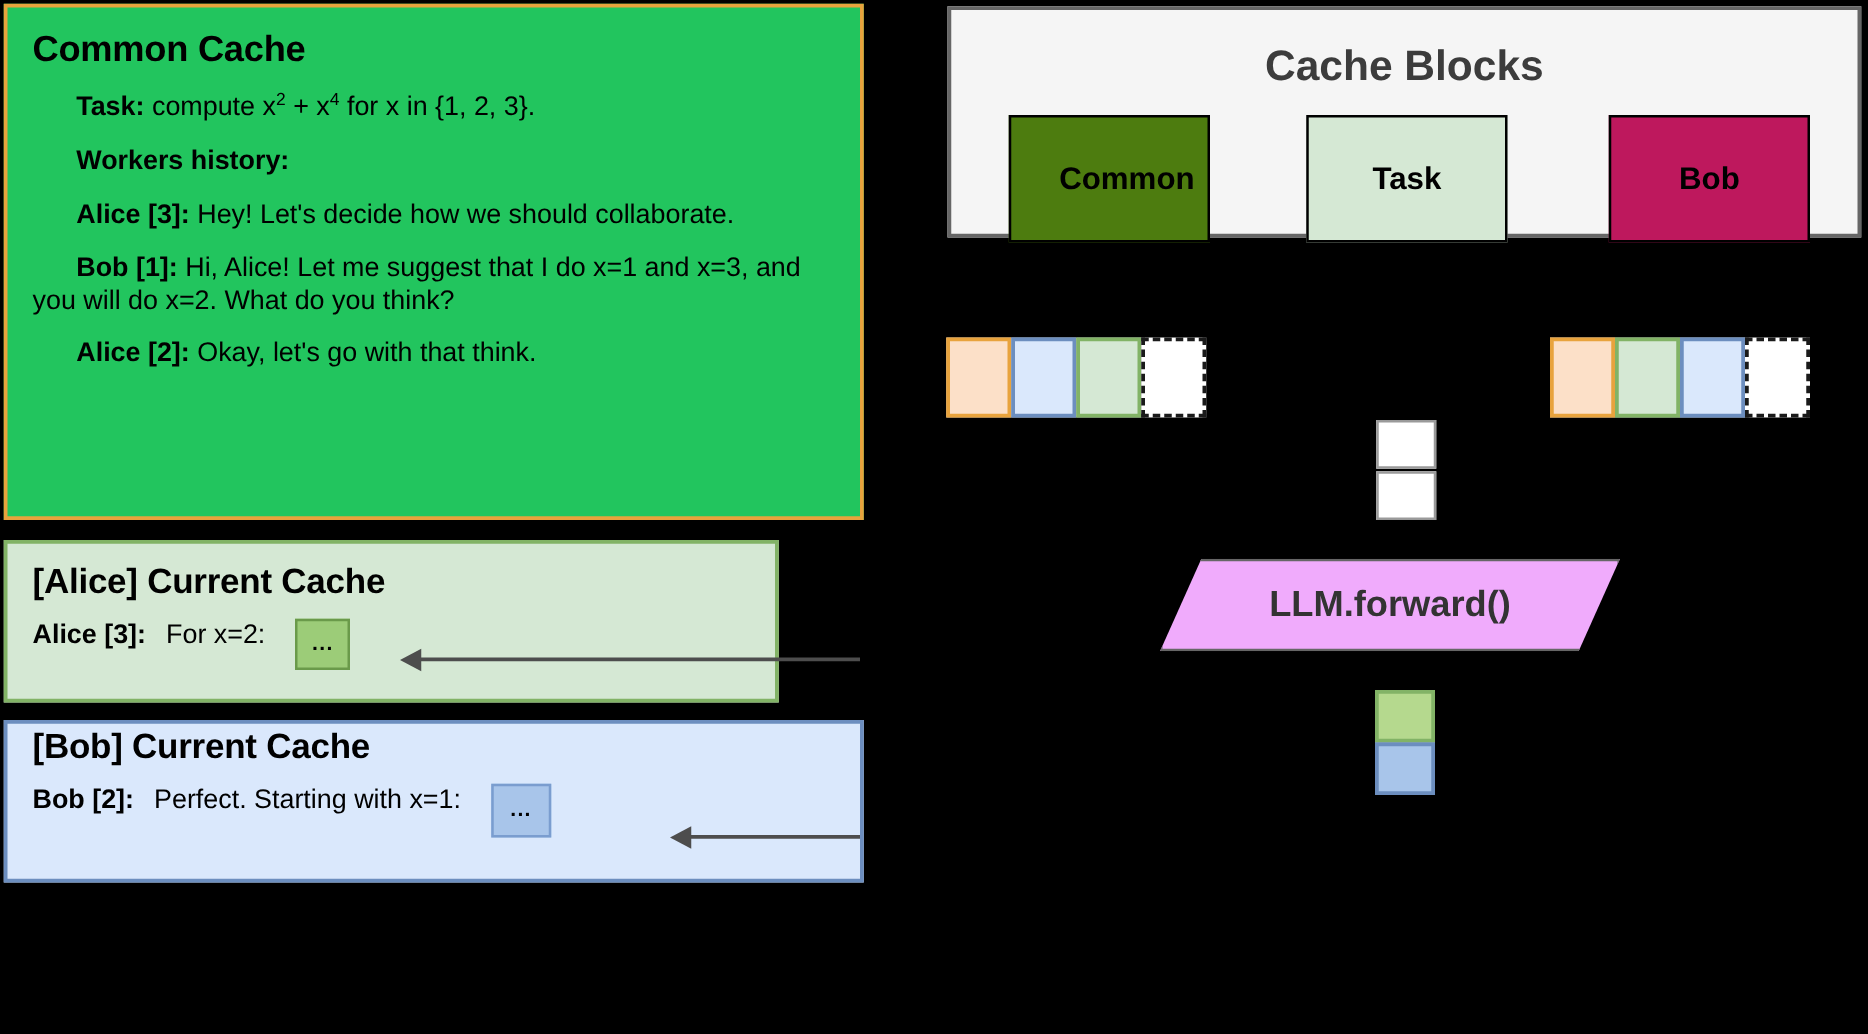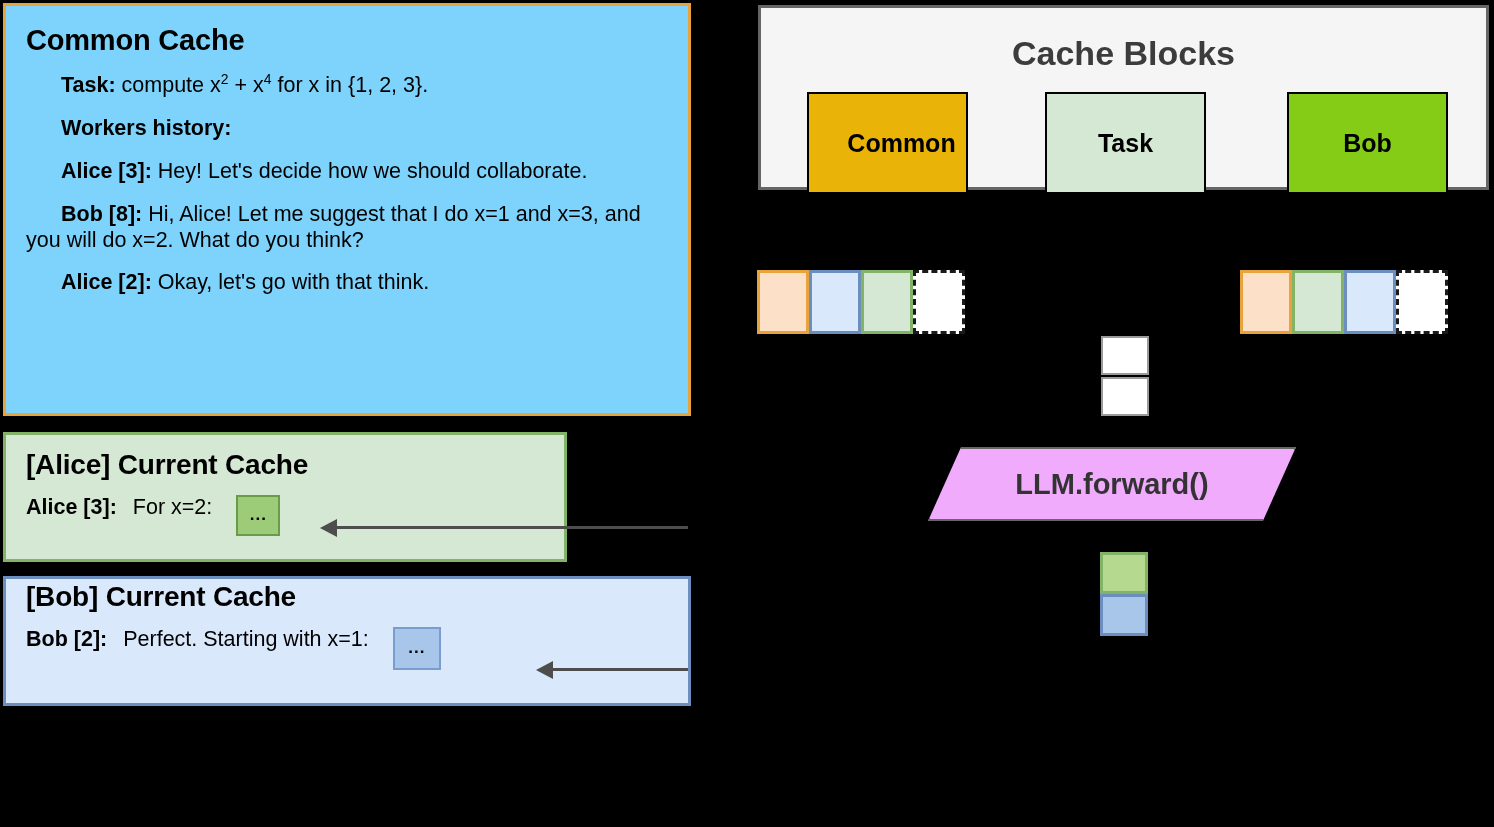--- a/index.html
+++ b/index.html
@@ -21,26 +21,26 @@
 
   
   .cache-panel {
     position: absolute;
     box-sizing: border-box;
     border-width: 3px;
     border-style: solid;
   }
   .common-panel {
     left: 3px; top: 3px; width: 688px; height: 413px;
-    background: #7dd3fc;
+    background: #22c55e;
     border-color: #e8a33d;
     padding: 18px 20px 0 20px;
   }
   .alice-panel {
-    left: 3px; top: 432px; width: 564px; height: 130px;
+    left: 3px; top: 432px; width: 620px; height: 130px;
     background: #d5e8d4;
     border-color: #82b366;
     padding: 14px 20px 0 20px;
   }
   .bob-panel {
     left: 3px; top: 576px; width: 688px; height: 130px;
     background: #dae8fc;
     border-color: #6c8ebf;
     padding: 2px 20px 0 20px;
   }
@@ -134,23 +134,23 @@
     width: 161px;
     height: 102px;
     border: 2px solid #000;
     display: flex;
     align-items: center;
     justify-content: center;
     font-size: 25px;
     font-weight: bold;
     color: #000;
   }
-  .block-common { left: 46px;  background: #eab308; padding-left: 28px; }
+  .block-common { left: 46px;  background: #4d7c0f; padding-left: 28px; }
   .block-alice  { left: 284px; background: #d5e8d4; }
-  .block-bob    { left: 526px; background: #84cc16; }
+  .block-bob    { left: 526px; background: #be185d; }
 
   
   .strip { position: absolute; top: 270px; height: 64px; display: flex; }
   .strip-left  { left: 757px; }
   .strip-right { left: 1240px; }
   .cell {
     box-sizing: border-box;
     width: 52px;
     height: 64px;
     border-width: 3px;
@@ -219,21 +219,21 @@
 
   <div class="para">
     <b>Workers history:</b>
   </div>
 
   <div class="para">
     <b>Alice [3]:</b><span> Hey! Let's decide how we should collaborate.</span>
   </div>
 
   <div class="para">
-    <b>Bob [8]:</b><span> Hi, Alice! Let me suggest that I do x=1 and x=3, and you will do x=2. What do you think?</span>
+    <b>Bob [1]:</b><span> Hi, Alice! Let me suggest that I do x=1 and x=3, and you will do x=2. What do you think?</span>
   </div>
 
   <div class="para">
     <b>Alice [2]:</b><span> Okay, let's go with that think.</span>
   </div>
 </div>
 
 <div class="cache-panel alice-panel">
   <div class="panel-title">[Alice] Current Cache</div>
   <div class="inline-row">

